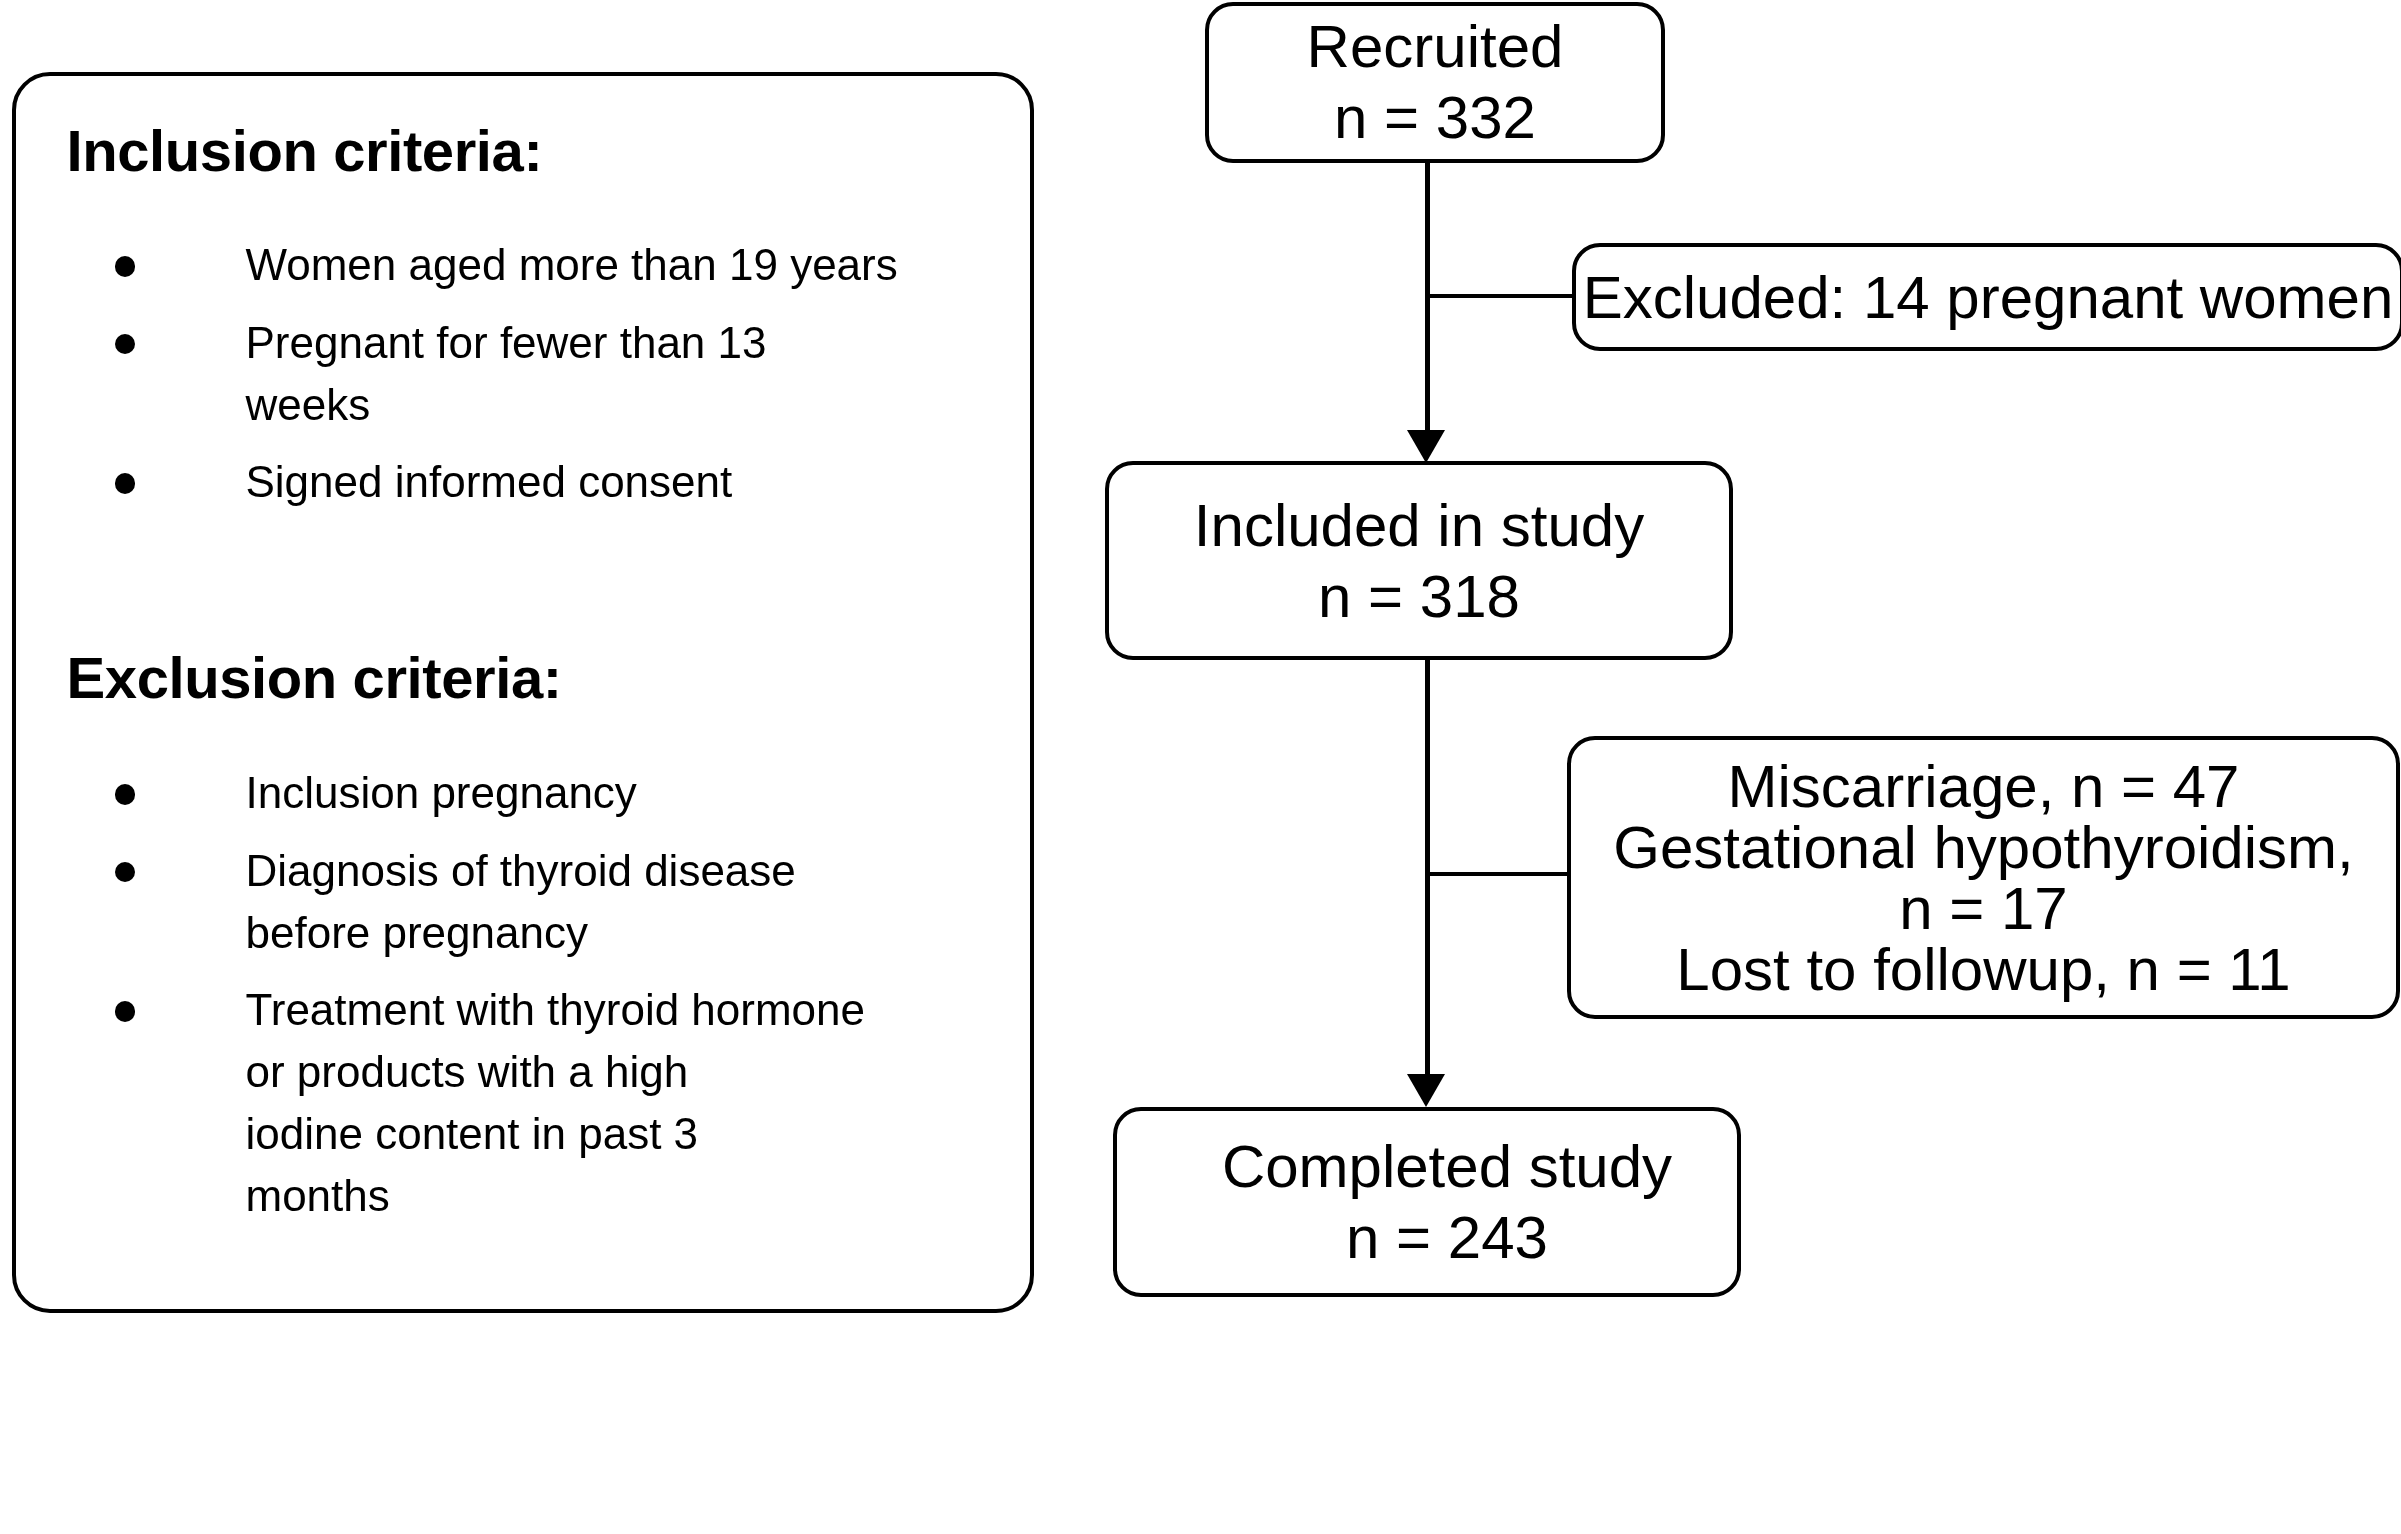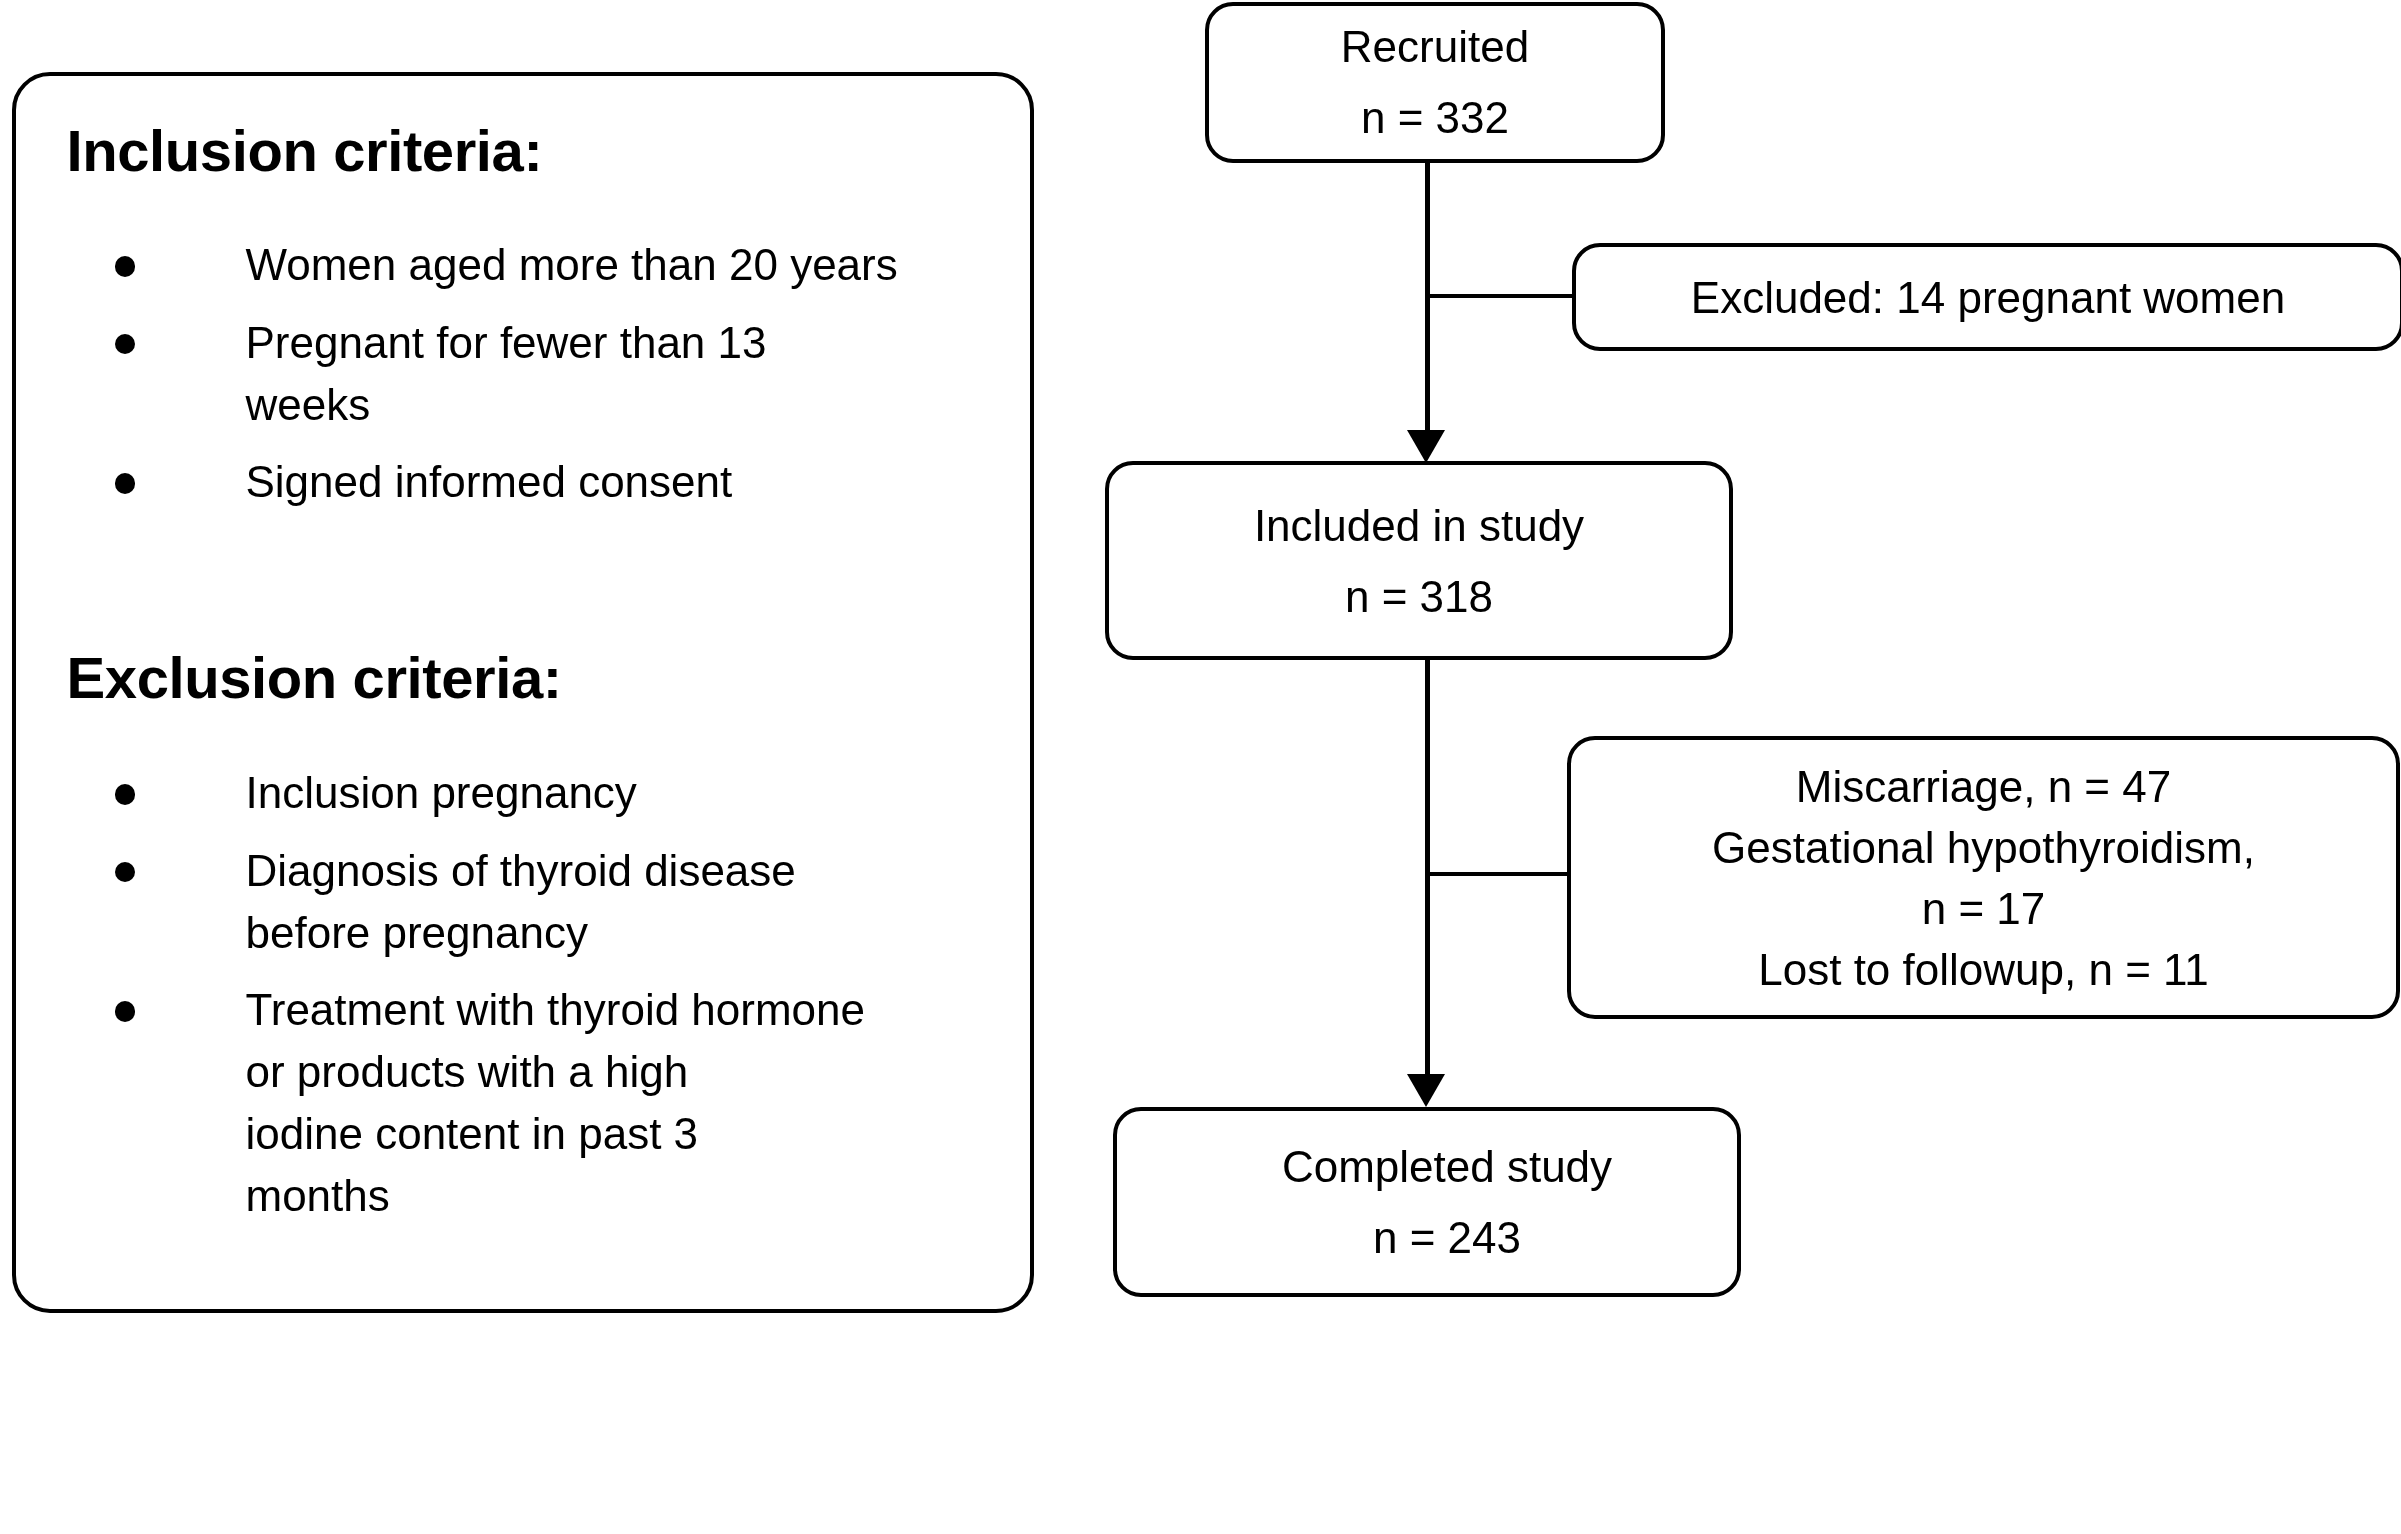--- a/index.html
+++ b/index.html
@@ -82,21 +82,21 @@
     position: absolute;
     border: 4.9px solid #000000;
     border-radius: 28px;
     background: #ffffff;
     box-sizing: border-box;
     display: flex;
     flex-direction: column;
     align-items: center;
     justify-content: center;
     text-align: center;
-    font-size: 44px;
+    font-size: 60px;
     line-height: 71px;
     z-index: 2;
   }
   #box-recruited       { left: 154px; top: 1.6px;    width: 460px; height: 161px; }
   #box-excluded        { left: 521px; top: 243px;  width: 832px; height: 108px; }
   #box-included        { left: 54px;  top: 461px;  width: 628px; height: 199px; }
   #box-attrition       { left: 516px; top: 736px;  width: 833px; height: 283px; text-align: center; }
   #box-completed       { left: 62px;  top: 1107px; width: 628px; height: 190px; padding-left: 40px; }
   #box-attrition { line-height: 61px; }
 
@@ -133,21 +133,21 @@
 </head>
 <body>
 
 <div id="criteria-panel">
 
   <div class="criteria-heading" id="inclusion-heading">Inclusion criteria:</div>
 
   <ul class="bullet-list" id="inclusion-list">
     <li class="bullet-item">
       <span class="bullet-dot"></span>
-      <span class="bullet-text">Women aged more than 20 years</span>
+      <span class="bullet-text">Women aged more than 19 years</span>
     </li>
     <li class="bullet-item">
       <span class="bullet-dot"></span>
       <span class="bullet-text">Pregnant for fewer than 13
 weeks</span>
     </li>
     <li class="bullet-item">
       <span class="bullet-dot"></span>
       <span class="bullet-text">Signed informed consent</span>
     </li>

